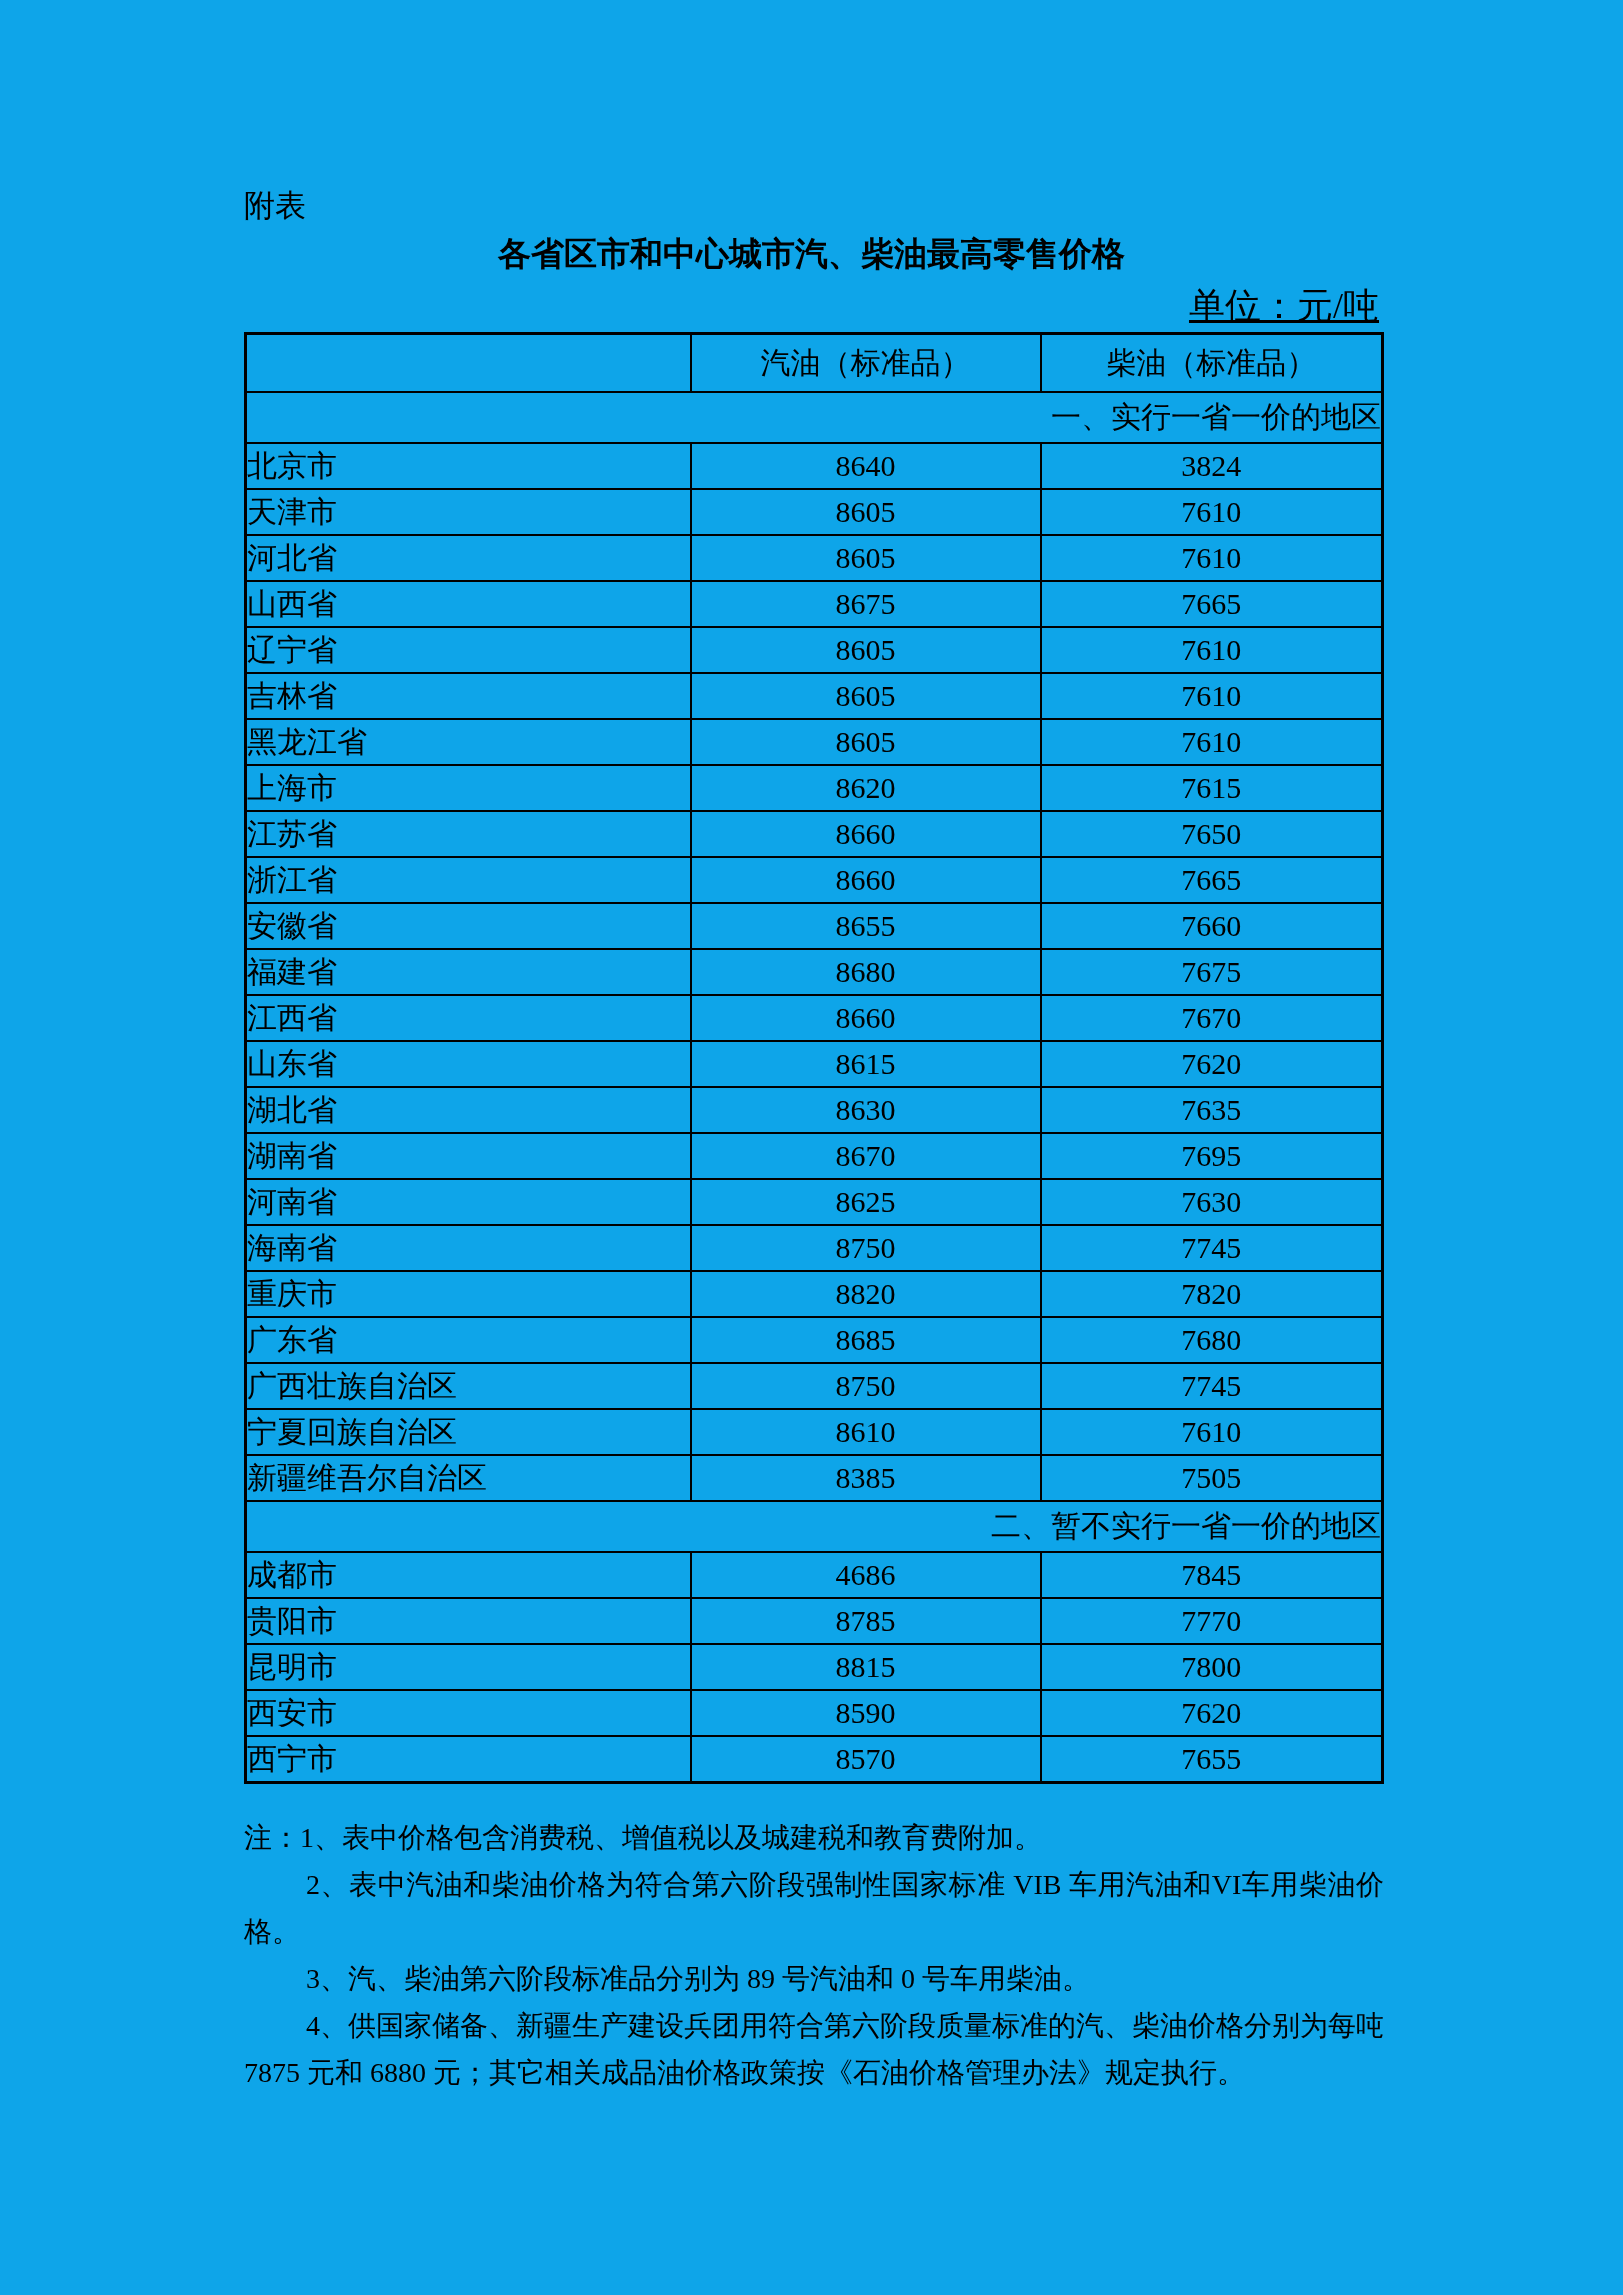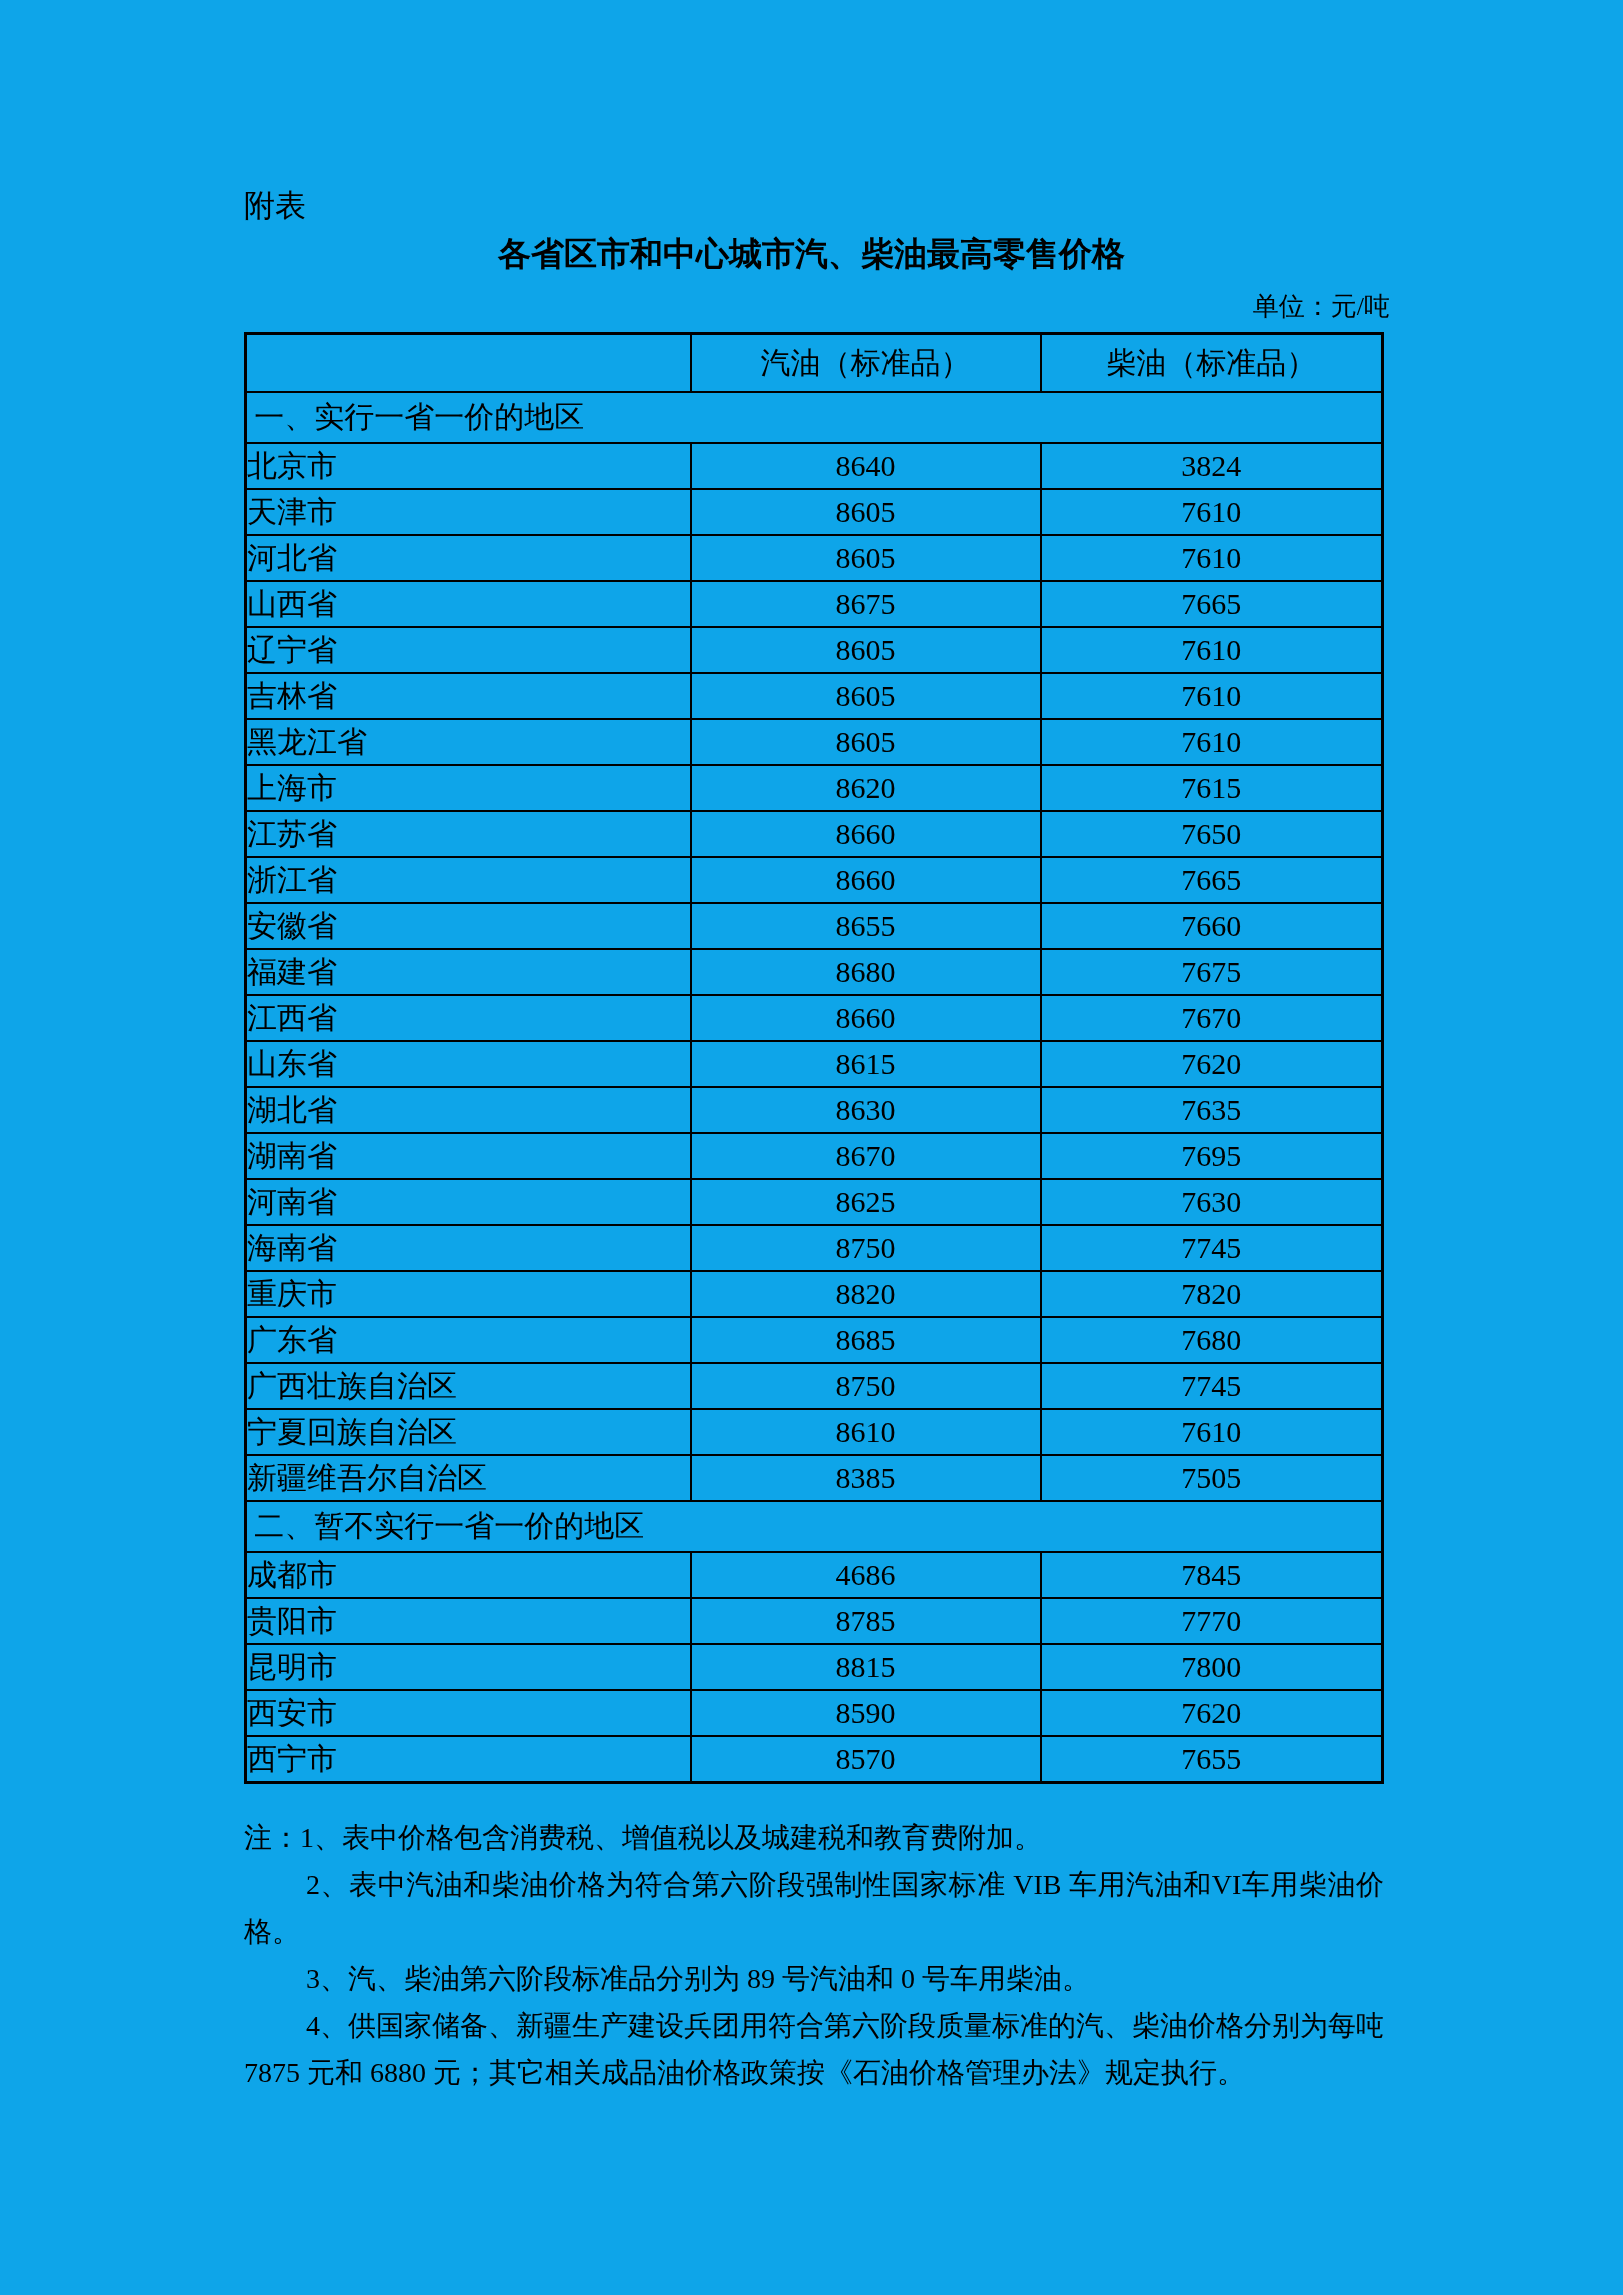--- a/index.html
+++ b/index.html
@@ -14,22 +14,22 @@
     position:absolute; left:244px; top:183px;
     font-size:31px; line-height:46px;
   }
   .title {
     position:absolute; left:0; top:229px; width:1623px;
     margin:0; text-align:center;
     font-size:33px; font-weight:bold; line-height:49px;
     font-family:"Liberation Sans","DejaVu Sans",sans-serif;
   }
   .unit {
-    position:absolute; right:233px; top:286px;
-    font-size:26px; line-height:41px;
+    position:absolute; right:244px; top:286px;
+    font-size:36px; line-height:41px;text-decoration:underline;
   }
   table.price {
     position:absolute; left:244px; top:332px;
     width:1137px;
     border-collapse:collapse;
     table-layout:fixed;
     border:3.6px solid #000;
   }
   table.price col.c1 { width:445px; }
   table.price col.c2 { width:350px; }
@@ -38,21 +38,21 @@
     border:2px solid #000;
     border-top-width:2.6px; border-bottom-width:2.6px;
     font-size:30px;
     padding:0;
     vertical-align:middle;
     overflow:hidden;
     white-space:nowrap;
   }
   tr.header-row td { height:56px; text-align:center; }
   tr.section-row td {
-    height:49px; text-align:left; padding-left:7.2px;
+    height:49px; text-align:right; padding-left:7.2px;
   }
   tr.data-row td { height:44px; }
   td.region { text-align:left; padding-left:82px; }
   td.num { text-align:center; font-family:"Liberation Serif","DejaVu Serif",serif; }
   .notes {
     position:absolute; left:244px; top:1814px; width:1140px;
     font-size:28px; line-height:47px;
   }
   .notes p.note { margin:0; text-indent:62px; text-align:justify; }
   .notes p.note.first { text-indent:0; }

